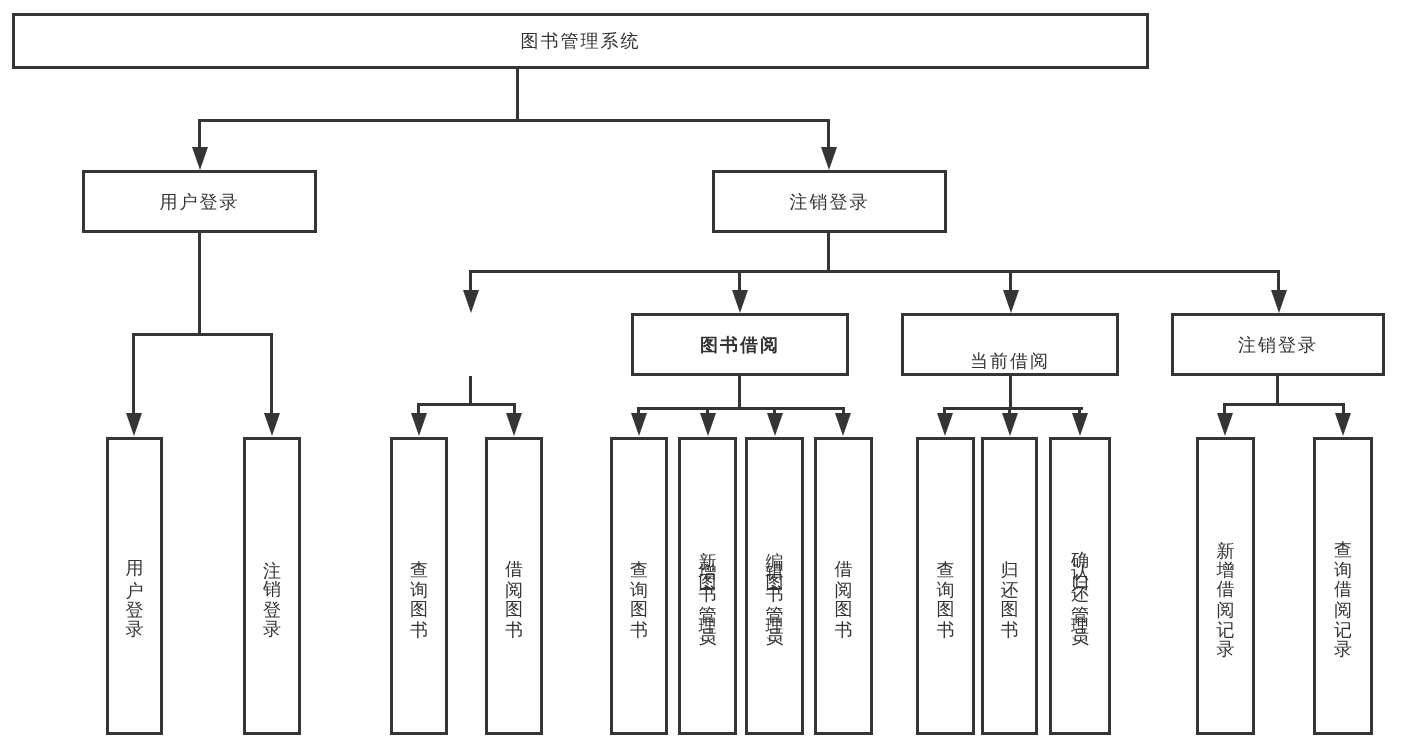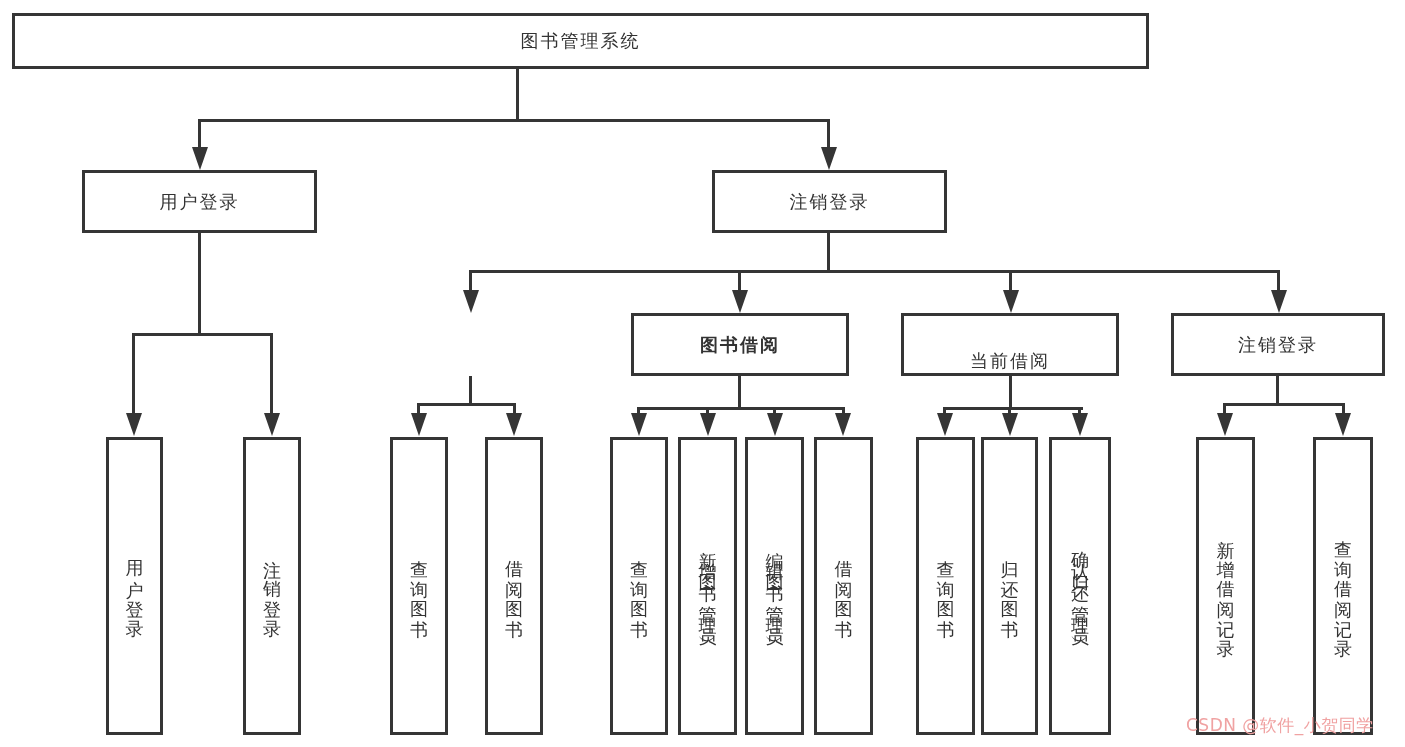--- a/index.html
+++ b/index.html
@@ -170,15 +170,14 @@
   <div class="vline" style="left:1078px;top:407px;height:10px;"></div>
   <div class="ah" style="left:1072px;top:413px;"></div>
 
   <div class="vline" style="left:1276px;top:376px;height:30px;"></div>
   <div class="hline" style="left:1223px;top:403px;width:122px;"></div>
   <div class="vline" style="left:1223px;top:403px;height:13px;"></div>
   <div class="ah" style="left:1217px;top:413px;"></div>
   <div class="vline" style="left:1342px;top:403px;height:13px;"></div>
   <div class="ah" style="left:1335px;top:413px;"></div>
 
-  <div id="watermark">CSDN @软件_小贺同学</div>
 
 </div>
 
 </body></html>

